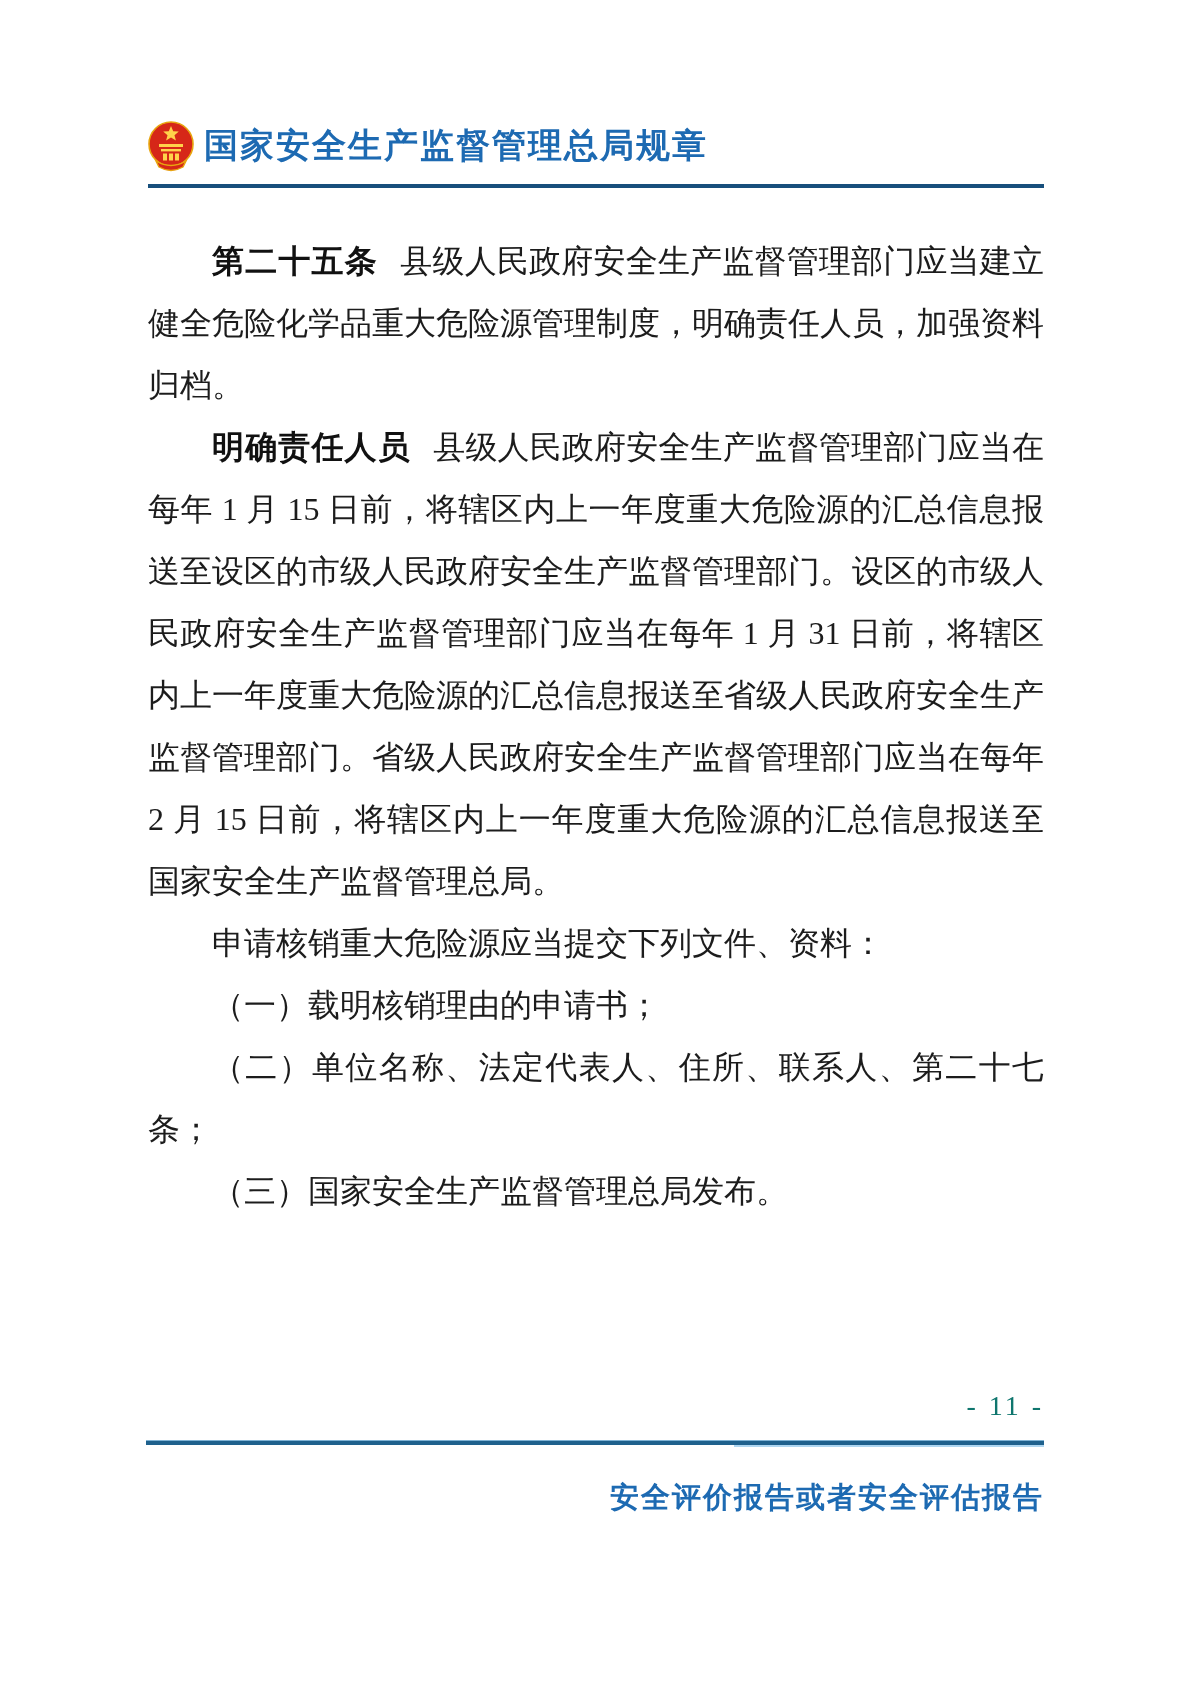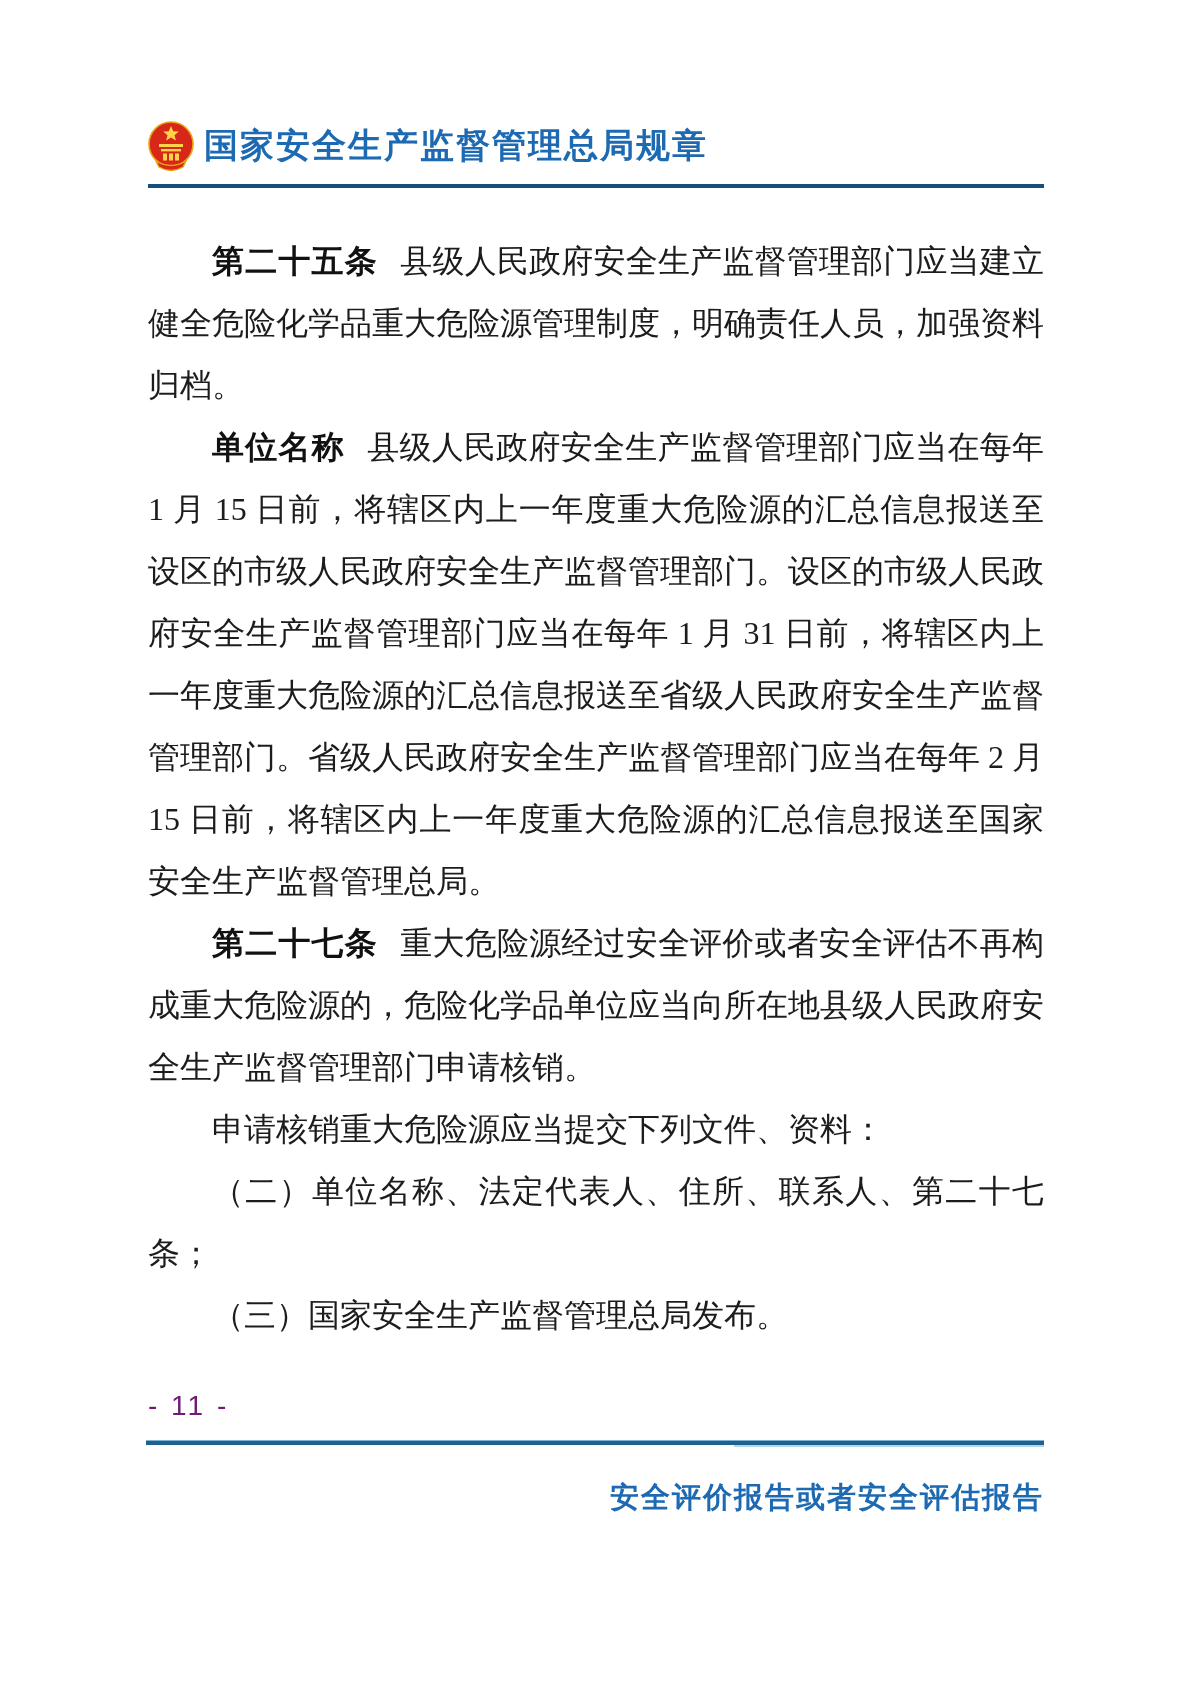--- a/index.html
+++ b/index.html
@@ -34,22 +34,22 @@
   }
   .para{margin:0;text-indent:2em;}
   .lead{
     font-family:"Liberation Sans", sans-serif;
     font-weight:bold;color:#111;
     margin-right:0.7em;letter-spacing:1px;
   }
   
   .page-number{
     position:absolute;left:148px;top:1390px;width:896px;
-    font-size:28px;color:#701a75;
-    font-family:Liberation Sans, sans-serif;letter-spacing:3px;
+    text-align:right;font-size:28px;color:#0f766e;
+    font-family:Liberation Serif, serif;letter-spacing:3px;
   }
   .footer-rule{
     position:absolute;left:146px;top:1440px;width:898px;height:5px;
     background:#1f618d;
     border-top:1px solid #7fb3d5;
     box-sizing:border-box;
   }
   .footer-rule:after{
     content:"";position:absolute;right:0;bottom:-2px;width:310px;height:2px;
     background:#aed6f1;
@@ -79,23 +79,23 @@
       <rect x="27" y="33.5" width="4" height="7" fill="#ffd24a"></rect>
       <path d="M8 41 q15 9 30 0 l-3 6 q-12 7 -24 0 z" fill="#d62718" stroke="#e8a50f" stroke-width="1.4"></path>
     </svg>
     <h1 class="header-title">国家安全生产监督管理总局规章</h1>
   </div>
   <div class="header-rule"></div>
 
   <main class="doc-body">
     <div id="paragraph-list">
         <p class="para"><strong class="lead">第二十五条</strong>县级人民政府安全生产监督管理部门应当建立健全危险化学品重大危险源管理制度，明确责任人员，加强资料归档。</p>
-        <p class="para"><strong class="lead">单位名称</strong>县级人民政府安全生产监督管理部门应当在每年 1 月 15 日前，将辖区内上一年度重大危险源的汇总信息报送至设区的市级人民政府安全生产监督管理部门。设区的市级人民政府安全生产监督管理部门应当在每年 1 月 31 日前，将辖区内上一年度重大危险源的汇总信息报送至省级人民政府安全生产监督管理部门。省级人民政府安全生产监督管理部门应当在每年 2 月 15 日前，将辖区内上一年度重大危险源的汇总信息报送至国家安全生产监督管理总局。</p>
-        <p class="para"><strong class="lead">第二十七条</strong>重大危险源经过安全评价或者安全评估不再构成重大危险源的，危险化学品单位应当向所在地县级人民政府安全生产监督管理部门申请核销。</p>
+        <p class="para"><strong class="lead">明确责任人员</strong>县级人民政府安全生产监督管理部门应当在每年 1 月 15 日前，将辖区内上一年度重大危险源的汇总信息报送至设区的市级人民政府安全生产监督管理部门。设区的市级人民政府安全生产监督管理部门应当在每年 1 月 31 日前，将辖区内上一年度重大危险源的汇总信息报送至省级人民政府安全生产监督管理部门。省级人民政府安全生产监督管理部门应当在每年 2 月 15 日前，将辖区内上一年度重大危险源的汇总信息报送至国家安全生产监督管理总局。</p>
         <p class="para">申请核销重大危险源应当提交下列文件、资料：</p>
+        <p class="para">（一）载明核销理由的申请书；</p>
         <p class="para">（二）单位名称、法定代表人、住所、联系人、第二十七条；</p>
         <p class="para">（三）国家安全生产监督管理总局发布。</p>
       </div>
   </main>
 
   <div class="page-number">- 11 -</div>
   <div class="footer-rule"></div>
   <div class="publisher">安全评价报告或者安全评估报告</div>
 
 </div>

